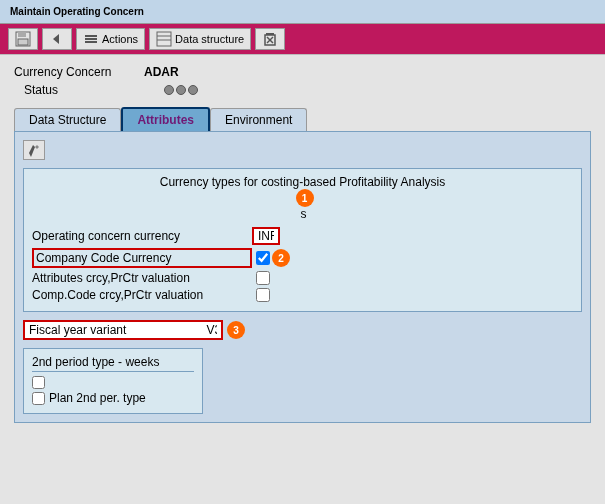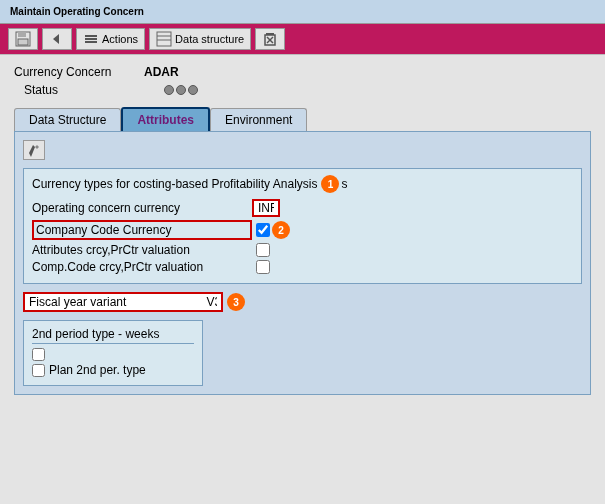--- a/index.html
+++ b/index.html
@@ -269,21 +269,21 @@
     <div class="edit-icon-row">
       <div class="edit-icon">
         <svg width="14" height="14" viewBox="0 0 14 14">
           <polygon points="2,10 4,14 8,4 6,2" fill="#555"></polygon>
           <polygon points="8,4 10,2 12,4 10,6" fill="#888"></polygon>
         </svg>
       </div>
     </div>
 
     <div class="section-box">
-      <div style="display:flex; align-items:center; margin-bottom:6px;">
+      <div style="display:flex; align-items:center; margin-bottom:6px;flex-direction:column;">
         <span class="section-title" style="margin:0;">Currency types for costing-based Profitability Analysis</span>
         <span class="callout-badge">1</span>
         <span style="font-size:12px; margin-left:2px;">s</span>
       </div>
 
       <div class="form-row">
         <span class="form-label">Operating concern currency</span>
         <input type="text" class="inr-field" value="INR" style="border: 2px solid rgb(204, 0, 0);">
       </div>
 

